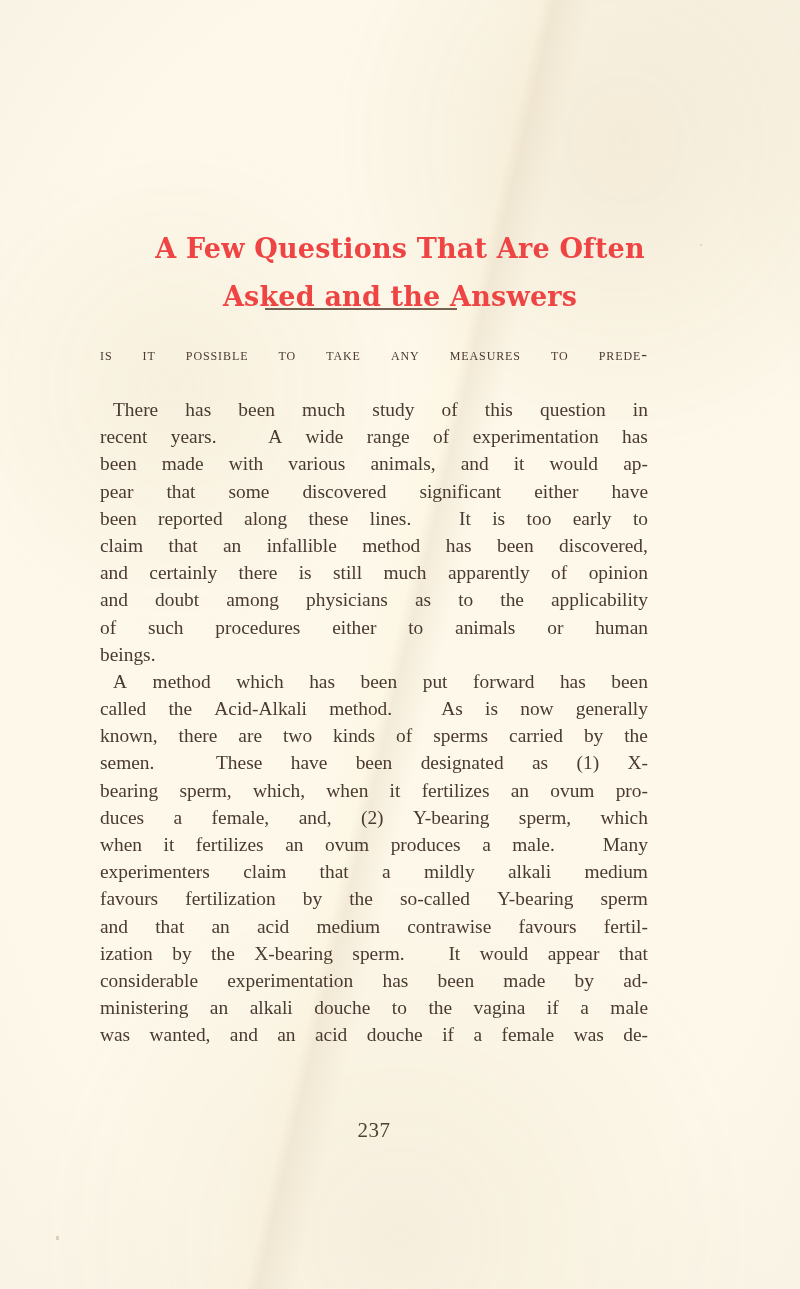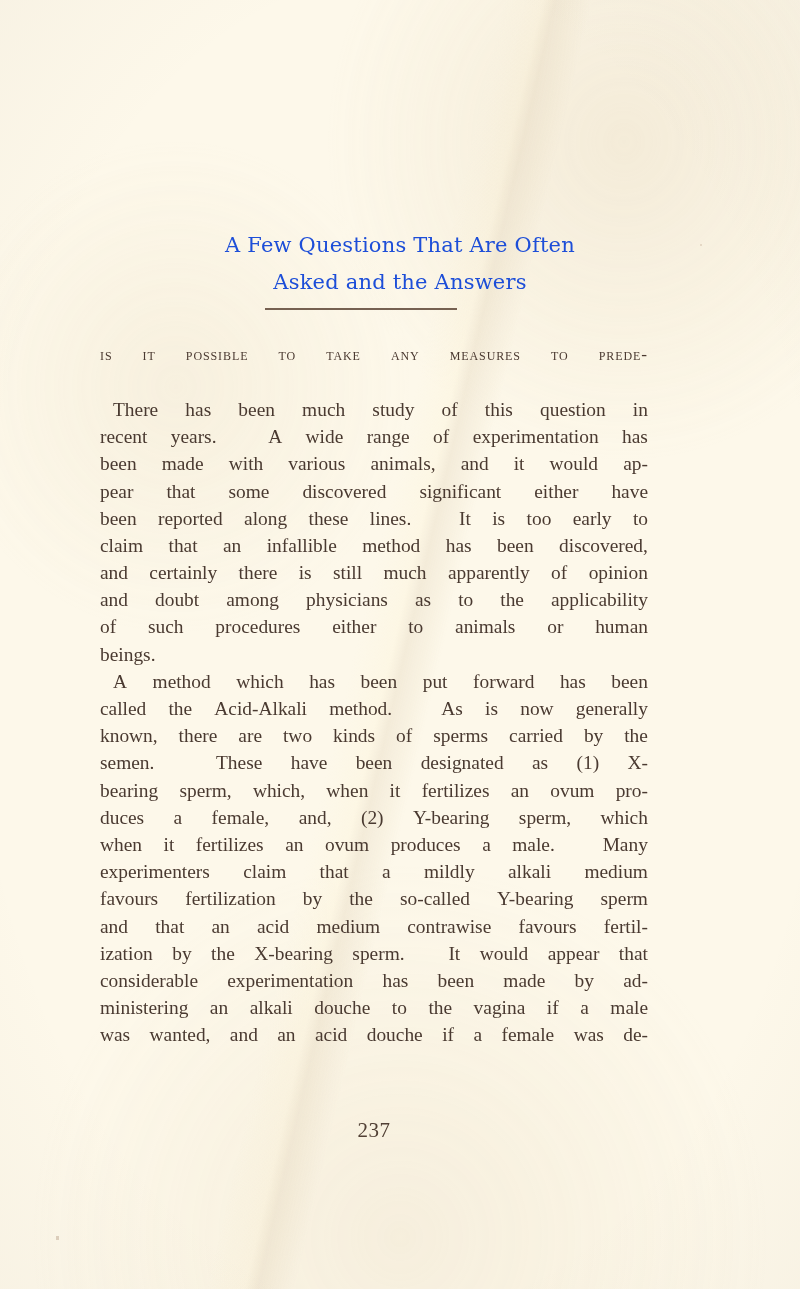--- a/index.html
+++ b/index.html
@@ -47,29 +47,29 @@
     inset: 0;
   }
 
   
   .chapter-title {
     position: absolute;
     left: 100px;
     top: 213px;
     width: 600px;
     text-align: center;
-    font-size: 21px;
+    font-size: 27px;
     line-height: 36px;
     letter-spacing: 0.2px;
-    color: #1d4ed8;
+    color: #ef4444;
     font-family: "DejaVu Serif", "Liberation Serif", serif;
-    font-weight: 400;
+    font-weight: 700;
   }
   .chapter-title .tline { display: block; white-space: nowrap; }
-  .chapter-title .tline-2 { margin-top: 1px; }
+  .chapter-title .tline-2 { margin-top: 12px; }
 
   .title-rule {
     position: absolute;
     left: 265px;
     top: 308px;
     width: 192px;
     height: 1.6px;
     background: #6a5444;
     opacity: 0.92;
   }
@@ -104,21 +104,21 @@
     top: 396px;
     width: 548px;
     font-size: 19.4px;
     line-height: 27.2px;
     color: #4a3a31;
   }
   .tline-row {
     display: flex;
     white-space: nowrap;
     height: 27.2px;
-    align-items: flex-end;
+    align-items: flex-start;
   }
   .tline-row.justified {
     justify-content: space-between;
   }
   .tline-row.last {
     justify-content: flex-start;
   }
   .tline-row .w { display: inline-block; }
   .tline-row.indent-start { padding-left: 13px; }
   .tline-row.indent-start.justified { padding-left: 13px; }

